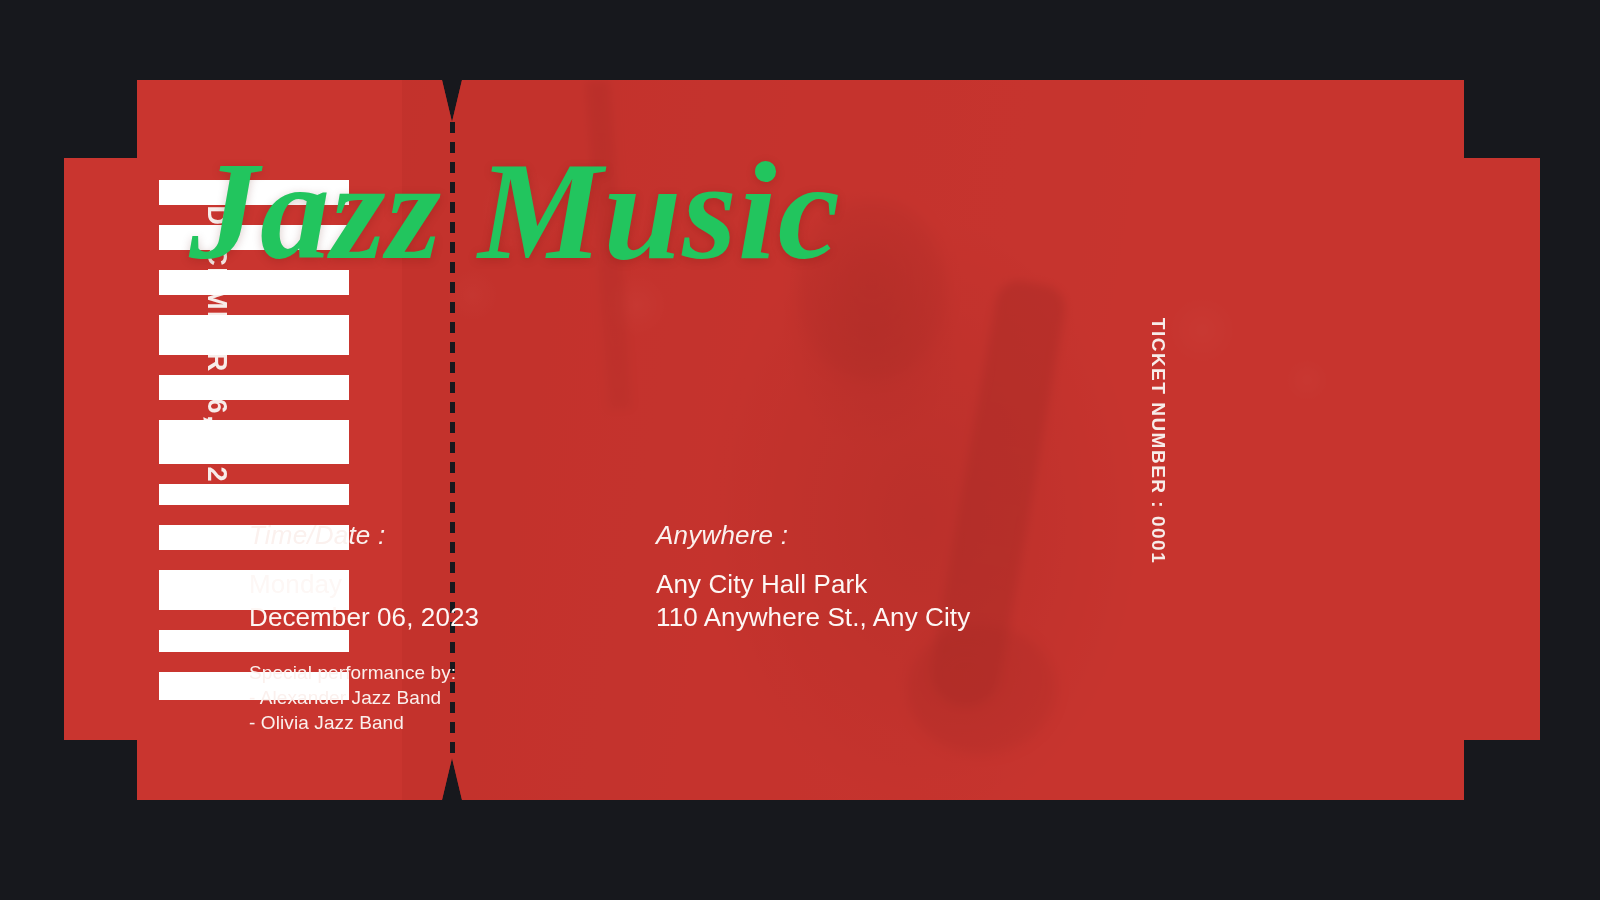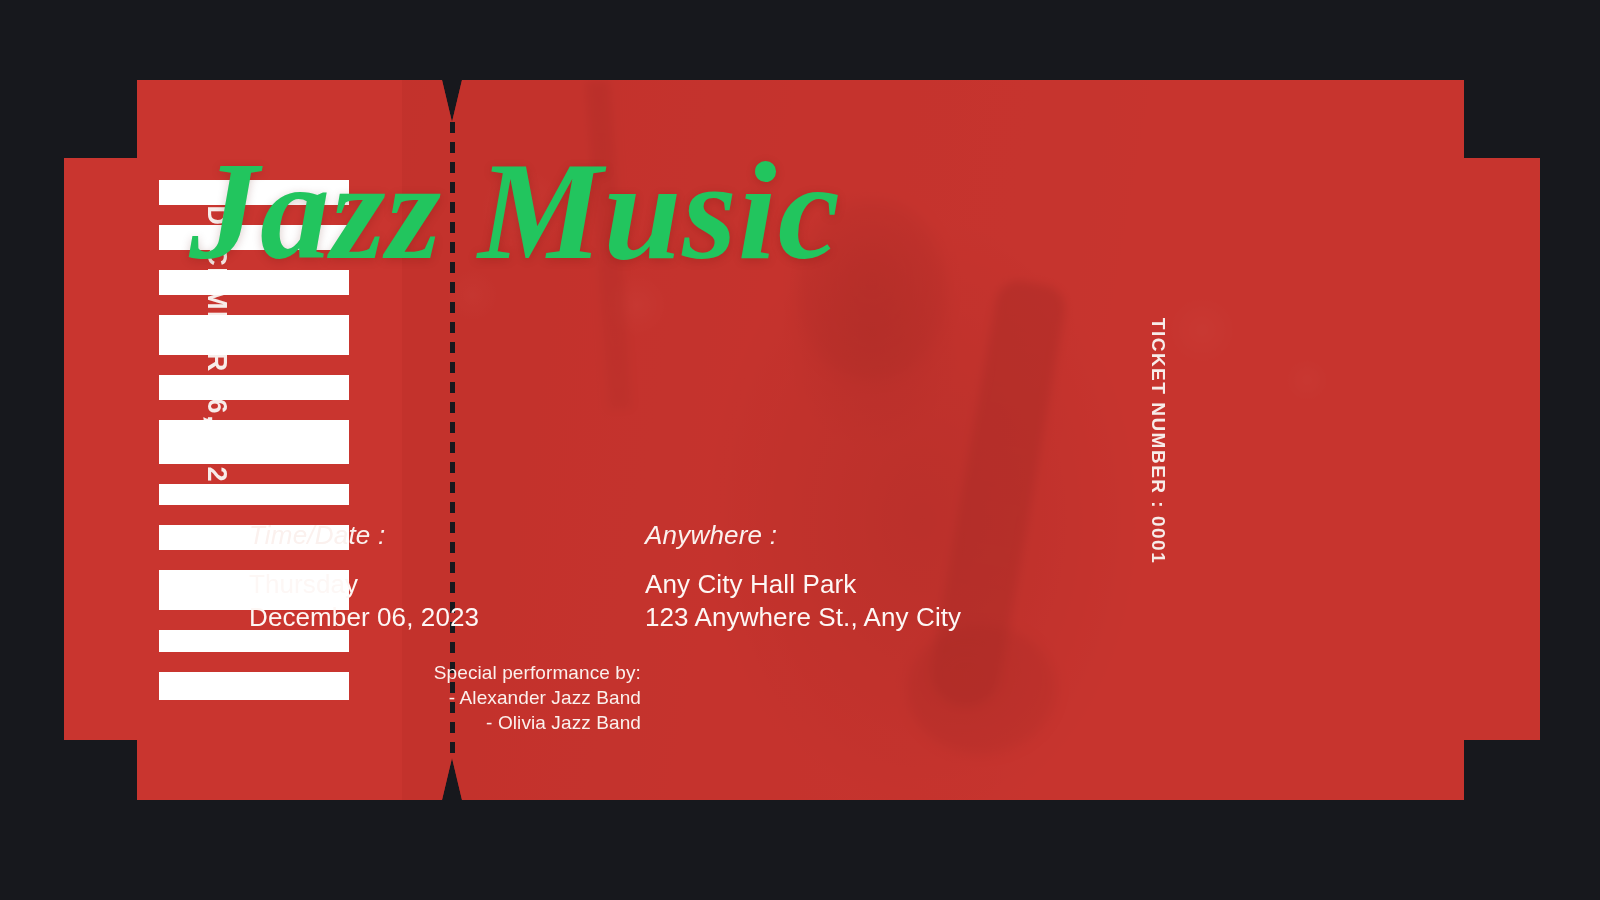--- a/index.html
+++ b/index.html
@@ -176,21 +176,21 @@
     text-shadow:0 2px 10px rgba(90,14,10,0.22);
     margin-left:19px;
   }
   .title .line2 { display:block; }
 
   .info-grid {
     position:absolute;
     left:185px; top:440px;
     width:900px;
     display:flex;
-    gap:4px;
+    gap:15px;
   }
   .info-col { width:392px; }
   .info-col.right { width:460px; }
 
   .info-label {
     color:#fbf1ee;
     font-size:26px;
     font-style:italic;
     font-weight:400;
     letter-spacing:0.2px;
@@ -205,21 +205,20 @@
     white-space:pre-line;
   }
   .info-note {
     margin-top:27px;
     color:#fbf0ed;
     font-size:19px;
     font-weight:400;
     line-height:1.31;
     letter-spacing:0.1px;
     white-space:pre-line;
-    text-align:right;
   }
 </style>
 </head>
 <body>
 
 <div id="stage">
 
   <div id="ticket">
 
     <div class="stub-left"></div>
@@ -255,31 +254,31 @@
     <div class="content">
 
       <div class="title">
         <span>Jazz Music</span>
       </div>
 
       <div class="info-grid">
 
         <div class="info-col">
           <div class="info-label">Time/Date :</div>
-          <div class="info-value">Thursday
+          <div class="info-value">Monday
 December 06, 2023</div>
           <div class="info-note">Special performance by:
 - Alexander Jazz Band
 - Olivia Jazz Band</div>
         </div>
 
         <div class="info-col right">
           <div class="info-label">Anywhere :</div>
           <div class="info-value">Any City Hall Park
-123 Anywhere St., Any City</div>
+110 Anywhere St., Any City</div>
         </div>
 
       </div>
     </div>
 
     <div class="ticket-number-vertical">TICKET NUMBER : 0001</div>
 
   </div>
 </div>
 

